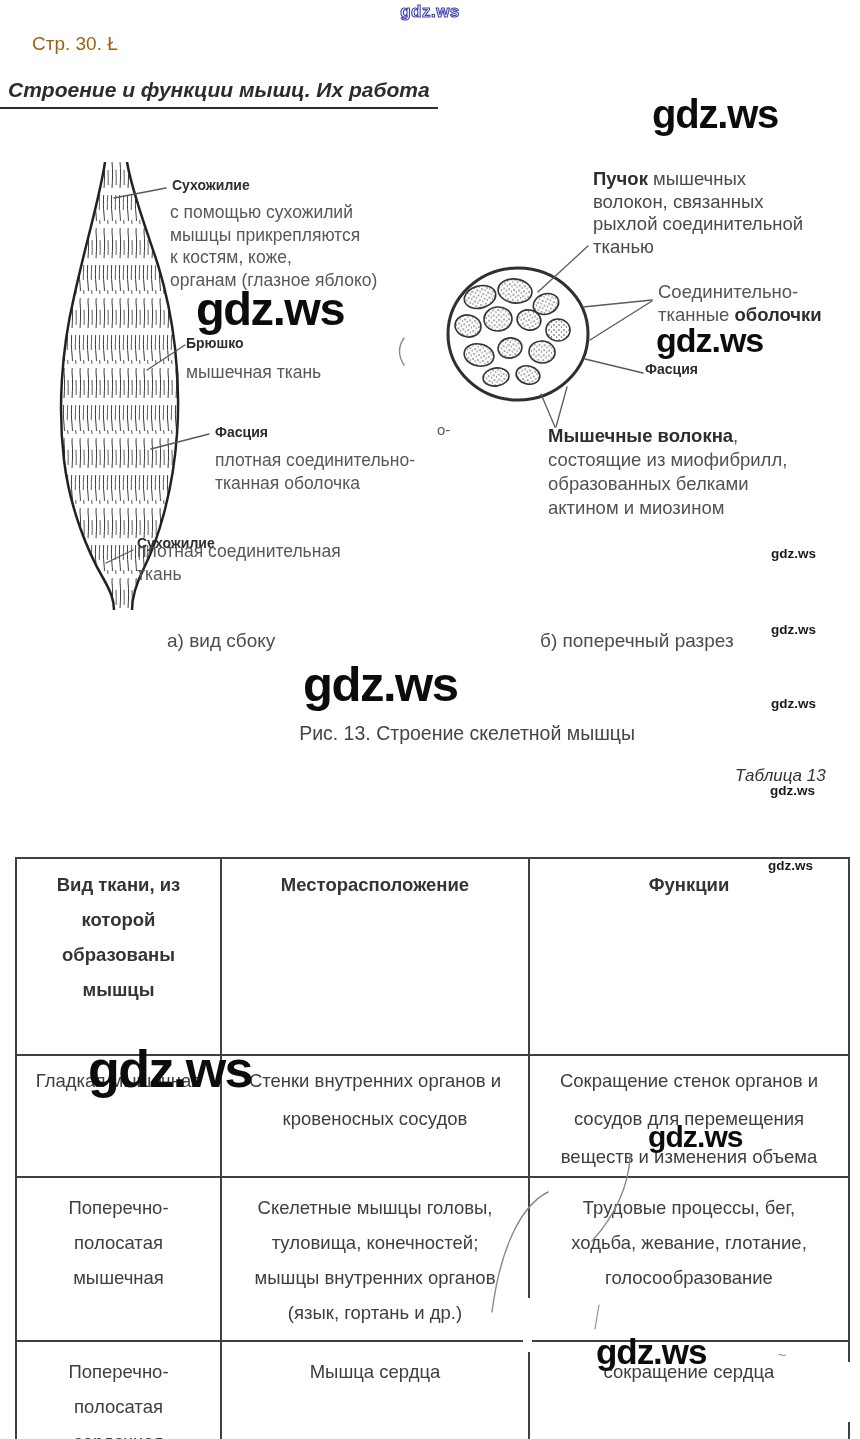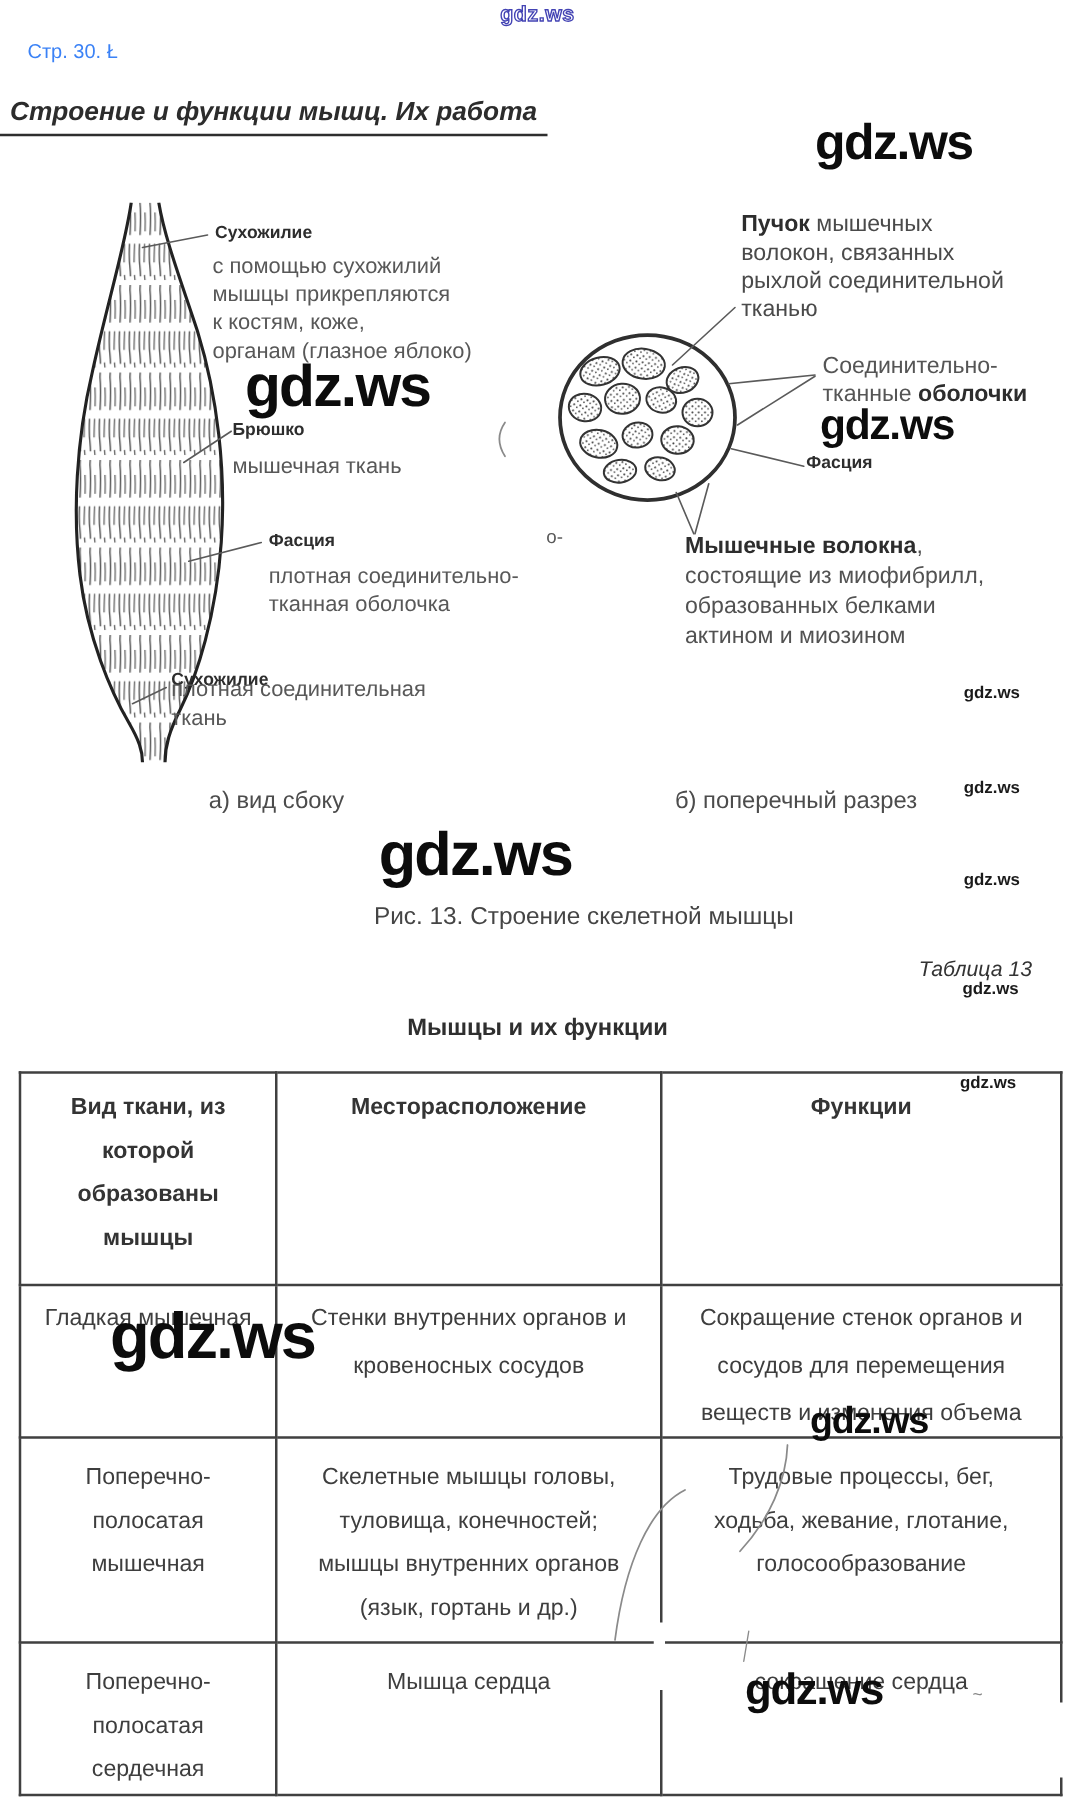--- a/index.html
+++ b/index.html
@@ -5,21 +5,21 @@
   html,body{margin:0;padding:0;background:#fff}
   .page{position:relative;width:860px;height:1439px;background:#ffffff;overflow:hidden;
         font-family:"Liberation Sans",sans-serif;color:#3d3d3d}
   .abs{position:absolute}
   
   .wm{font-weight:700;color:#0c0c0c;letter-spacing:-0.03em;z-index:6;line-height:1}
   .wm-sm{position:absolute;font-size:13.5px;font-weight:700;color:#1a1a1a;z-index:6;line-height:1}
   .wm-blue{position:absolute;top:2px;left:0;width:860px;text-align:center;font-size:17px;font-weight:700;
            color:#ffffff;-webkit-text-stroke:1.1px #4343b4;letter-spacing:.5px;z-index:6}
   
-  .page-ref{position:absolute;top:33px;left:22px;font-size:16px;color:#3b82f6}
+  .page-ref{position:absolute;top:33px;left:32px;font-size:19px;color:#a16207}
   .title-row{position:absolute;top:78px;left:0;width:860px;text-align:left;z-index:2}
   .title-row .title{display:inline-block;font-size:21px;font-weight:700;font-style:italic;color:#2c2c2c;
                     border-bottom:2.5px solid #2e2e2e;padding:0 8px 5px}
   
   .term{position:absolute;font-size:14px;font-weight:700;color:#2d2d2d;z-index:2;line-height:1.1}
   .desc{position:absolute;font-size:17.5px;color:#585858;line-height:22.5px;white-space:pre-line;z-index:2}
   .desc2{position:absolute;font-size:18.5px;color:#4f4f4f;line-height:22.5px;white-space:pre-line;z-index:2}
   .bold-term{font-weight:700;color:#2d2d2d}
   .cap{position:absolute;font-size:19px;color:#4c4c4c;z-index:2}
   .fig-caption{position:absolute;top:722px;left:235px;width:400px;text-align:right;
@@ -27,21 +27,21 @@
   .table-ref{position:absolute;top:766px;left:735px;font-size:17px;font-style:italic;color:#333;z-index:2}
   .table-title{position:absolute;top:812px;left:290px;width:280px;text-align:center;
                font-size:19px;font-weight:700;color:#2f2f2f;z-index:2}
   .stray{position:absolute;color:#5a5a5a;z-index:2}
   
   table.muscles{position:absolute;left:15px;top:857px;width:833px;border-collapse:collapse;
                 table-layout:fixed;z-index:1}
   table.muscles th,table.muscles td{border:2px solid #404040;vertical-align:top;text-align:center;
                 white-space:pre-line;font-size:18.5px;color:#3e3e3e;padding:10px 6px 0}
   table.muscles th{font-weight:700;color:#343434;line-height:35px;padding-top:8px}
-  tr.rh{height:170px} tr.r1{height:118px} tr.r2{height:164px} tr.r3{height:122px}
+  tr.rh{height:197px} tr.r1{height:118px} tr.r2{height:164px} tr.r3{height:122px}
   tr.r1 td{line-height:38px;padding-top:6px}
   tr.r2 td,tr.r3 td{line-height:35px;padding-top:12px}
   
   .patch{position:absolute;background:#ffffff;z-index:3}
   .layer{position:absolute;left:0;top:0;z-index:4;pointer-events:none}
   .drawing{position:absolute;z-index:1}
 </style>
 </head>
 <body>
 
@@ -132,21 +132,20 @@
   <div class="desc2" style="left:548px;top:424px;color:#525252;line-height:24px"><span class="bold-term">Мышечные волокна</span><span>,
 состоящие из миофибрилл,
 образованных белками
 актином и миозином</span></div>
   <div class="stray" style="left:437px;top:421px;font-size:15px">о-</div>
   <div class="stray" style="left:778px;top:1347px;font-size:14px;color:#888">~</div>
   <div class="cap" style="left:540px;top:630px">б) поперечный разрез</div>
 
   <div class="fig-caption">Рис. 13. Строение скелетной мышцы</div>
   <div class="table-ref">Таблица 13</div>
-  <div class="table-title">Мышцы и их функции</div>
 
   <table class="muscles">
     <colgroup>
         <col style="width:205px">
         <col style="width:308px">
         <col style="width:320px">
       </colgroup>
     <tbody>
         <tr class="rh">
       <th>Вид ткани, из

